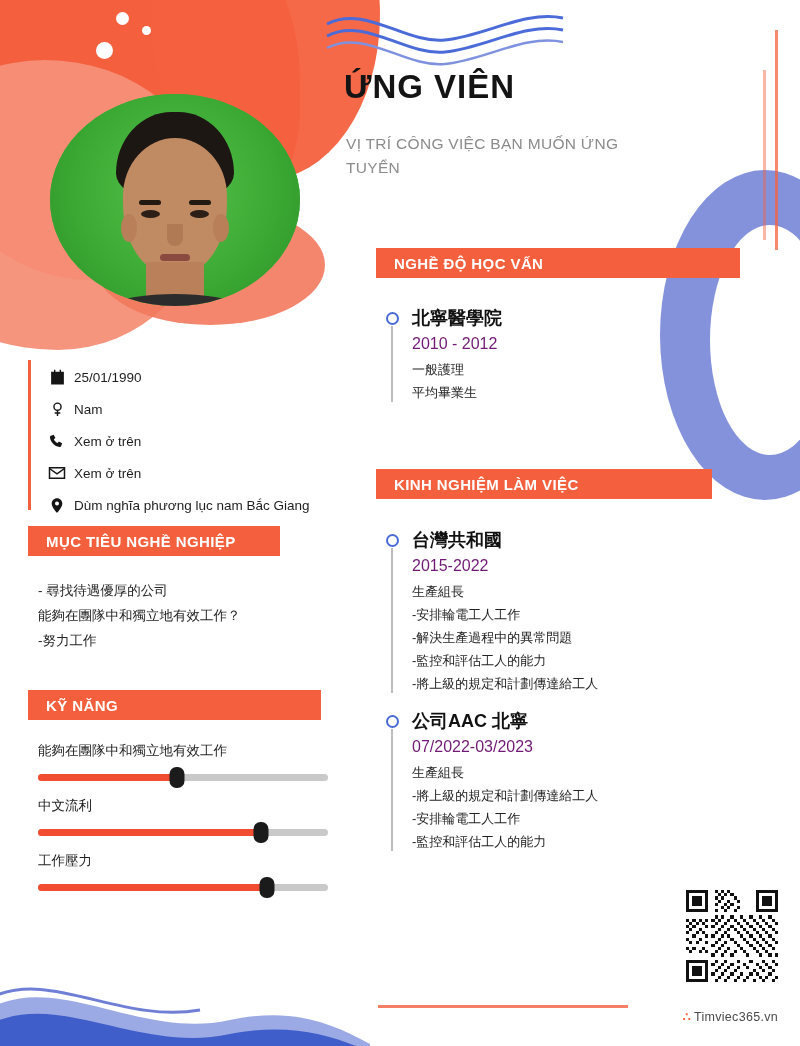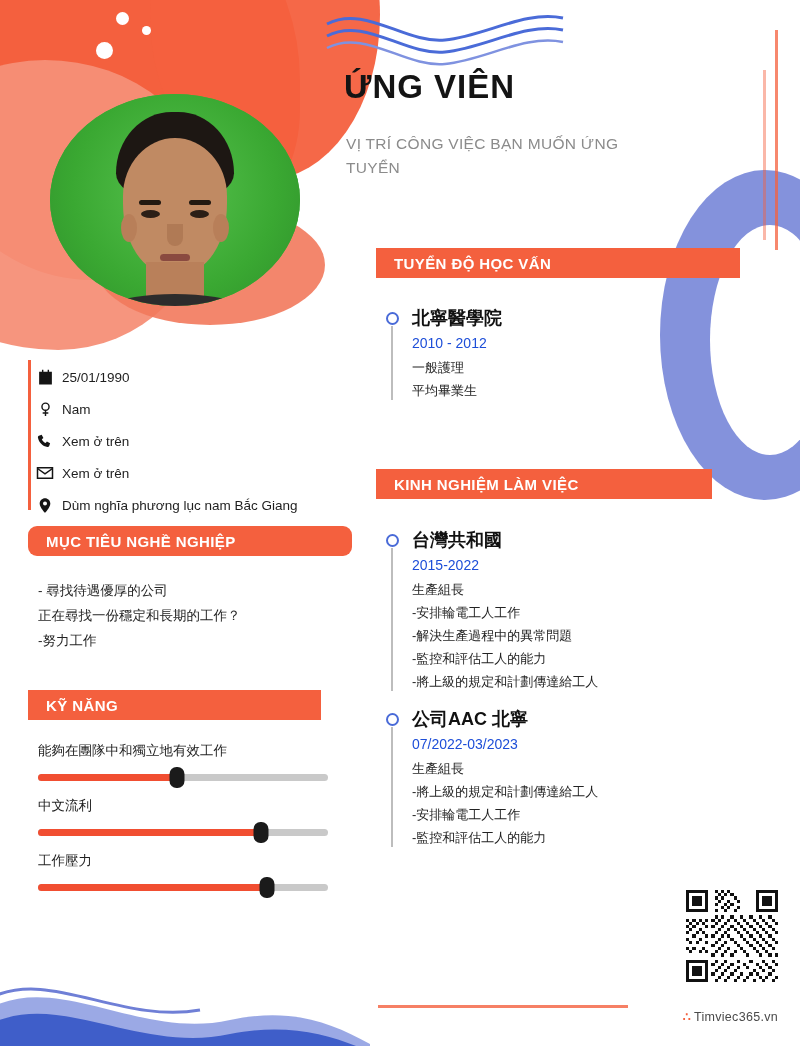--- a/index.html
+++ b/index.html
@@ -130,28 +130,28 @@
   
   .bar {
     position: absolute; background: #f4603e; height: 30px;
     display: flex; align-items: center;
   }
   .bar span { color: #fff; font-weight: bold; font-size: 15px; letter-spacing: .4px; padding-left: 18px; }
   .bar.edu { left: 376px; top: 248px; width: 364px; }
   .bar.exp { left: 376px; top: 469px; width: 336px; }
 
   
-  .bar.goal { left: 28px; top: 526px; width: 324px; border-radius: 9px; }
+  .bar.goal { left: 28px; top: 526px; width: 252px; }
   .bar.skill { left: 28px; top: 690px; width: 293px; }
 
   
   .contact-line { position: absolute; left: 28px; top: 360px; width: 3px; height: 150px; background: #f4603e; }
 
   
-  .contacts { position: absolute; left: 28px; top: 362px; width: 320px; }
+  .contacts { position: absolute; left: 28px; top: 362px; width: 320px; padding-left: 12px; }
   .c-row { display: flex; align-items: center; height: 30px; margin-bottom: 2px; }
   .c-ico { width: 34px; display: flex; justify-content: center; align-items: center; color: #1b1b1b; }
   .c-txt { font-size: 13.5px; color: #1e1e1e; }
 
   
   .goal-text { position: absolute; left: 38px; top: 578px; width: 300px; font-size: 13.5px; line-height: 25px; color: #232323; }
 
   
   .skills { position: absolute; left: 38px; top: 742px; width: 290px; }
   .sk { margin-bottom: 16px; }
@@ -171,21 +171,21 @@
   .tl-item:before {
     content: ""; position: absolute; left: 0; top: 6px;
     width: 9px; height: 9px; border: 2px solid #4a6bd8; border-radius: 50%;
     background: #fff;
   }
   .tl-item:after {
     content: ""; position: absolute; left: 4.5px; top: 20px; bottom: 2px;
     width: 2px; background: #bdbdbd;
   }
   .tl-title { font-size: 18px; font-weight: bold; color: #111; margin-bottom: 5px; }
-  .tl-date { font-size: 14px; color: #1d4ed8; margin-bottom: 5px; }
+  .tl-date { font-size: 16px; color: #701a75; margin-bottom: 5px; }
   .tl-line { font-size: 13px; color: #232323; line-height: 23px; }
 
   
   .qr { position: absolute; right: 22px; bottom: 64px; width: 92px; height: 92px; background: #fff; }
   .qr svg { display: block; }
   .brand { position: absolute; right: 22px; bottom: 22px; font-size: 12.5px; color: #4a4a4a; letter-spacing: .3px; }
   .brand .dots { color: #f4603e; font-weight: bold; margin-right: 3px; }
 </style>
 </head>
 <body>
@@ -284,21 +284,21 @@
       </span>
       <span class="c-txt">Dùm nghĩa phương lục nam Bắc Giang</span>
     </div>
   </div>
 
   <div class="bar goal">
     <span>MỤC TIÊU NGHỀ NGHIỆP</span>
   </div>
   <div class="goal-text">
     <div>- 尋找待遇優厚的公司</div>
-    <div>正在尋找一份穩定和長期的工作？</div>
+    <div>能夠在團隊中和獨立地有效工作？</div>
     <div>-努力工作</div>
   </div>
 
   <div class="bar skill">
     <span>KỸ NĂNG</span>
   </div>
 
   <div class="skills">
     <div class="sk">
       <div class="sk-label">能夠在團隊中和獨立地有效工作</div>
@@ -317,21 +317,21 @@
     <div class="sk">
       <div class="sk-label">工作壓力</div>
       <div class="sk-track">
         <div class="sk-fill" style="width:79%"></div>
         <div class="sk-knob" style="left:79%"></div>
       </div>
     </div>
   </div>
 
   <div class="bar edu">
-    <span>TUYỂN ĐỘ HỌC VẤN</span>
+    <span>NGHỀ ĐỘ HỌC VẤN</span>
   </div>
 
   <div class="tl edu">
     <div class="tl-item">
       <div class="tl-title">北寧醫學院</div>
       <div class="tl-date">2010 - 2012</div>
       <div class="tl-line">一般護理</div>
       <div class="tl-line">平均畢業生</div>
     </div>
   </div>

